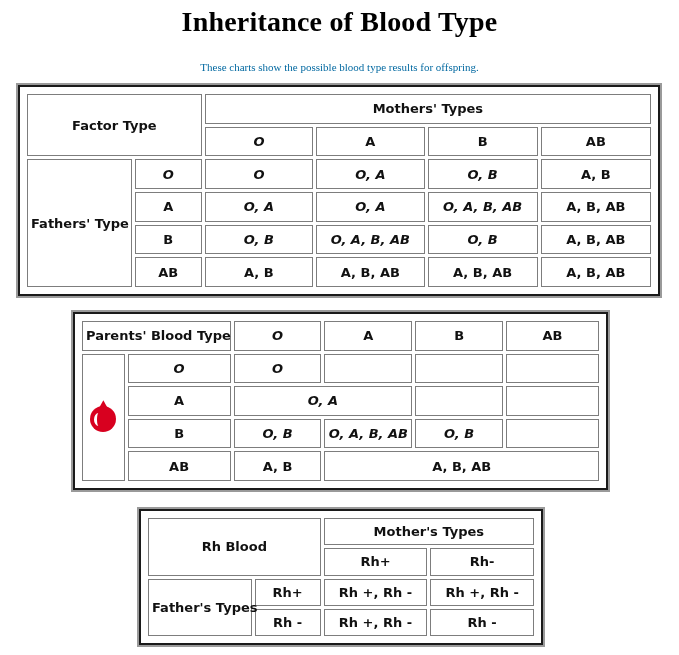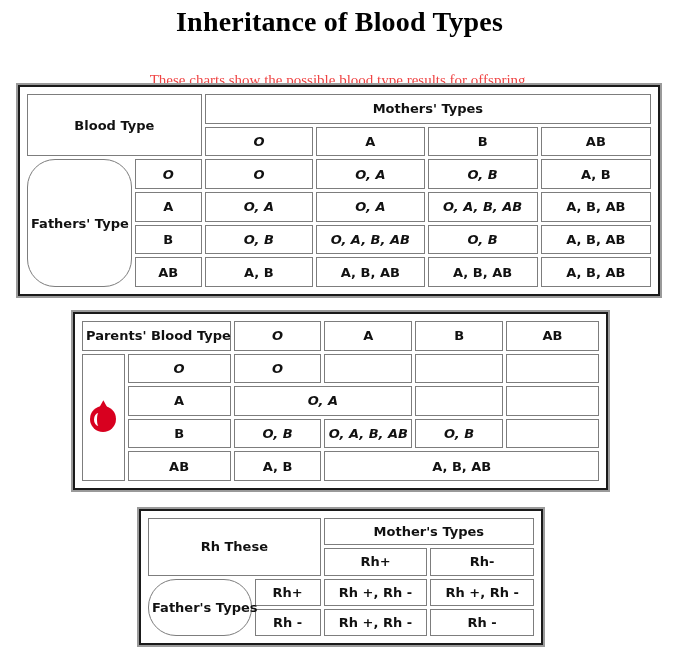--- a/index.html
+++ b/index.html
@@ -24,27 +24,27 @@
     width: 679px;
     text-align: center;
     font-family: "Liberation Serif", "DejaVu Serif", serif;
     font-weight: bold;
     font-size: 28px;
     letter-spacing: 0.2px;
     color: #000000;
   }
   .page-subtitle {
     position: absolute;
-    top: 72px;
+    top: 61px;
     left: 0;
     width: 679px;
     text-align: center;
     font-family: "Liberation Serif", "DejaVu Serif", serif;
-    font-size: 15px;
-    color: #ef4444;
+    font-size: 11px;
+    color: #0369a1;
   }
 
   
   .panel {
     position: absolute;
     box-sizing: border-box;
     background: #ffffff;
     border: 2px solid #9a9a9a;
     box-shadow: inset 0 0 0 2px #1a1a1a;
     padding: 6px;
@@ -79,21 +79,20 @@
   td.nob   { border: none; background: transparent; }
 
   
   td.corner-label {
     font-size: 14px;
     font-weight: bold;
   }
   td.side-label {
     font-size: 14px;
     font-weight: bold;
-    border-radius: 28px;
   }
 
   
   .italicish { font-style: italic; }
 
   
   td.drop-cell {
     background: #ffffff;
     border: 1px solid #7d7d7d;
     padding: 0;
@@ -129,36 +128,36 @@
     top: 13px;
     width: 6px;
     height: 13px;
     border-left: 3px solid #ffffff;
     border-radius: 60% 0 0 60%;
   }
 </style>
 </head>
 <body>
 
-<div class="page-title">Inheritance of Blood Types</div>
+<div class="page-title">Inheritance of Blood Type</div>
 <div class="page-subtitle">These charts show the possible blood type results for offspring.</div>
 
 <div class="panel" id="panel-1">
   <table class="grid">
     <colgroup>
       <col style="width:17.2%">
         <col style="width:11.0%">
       <col style="width:17.8%">
         <col style="width:17.8%">
         <col style="width:18.1%">
         <col style="width:18.1%">
     </colgroup>
     <tbody>
       <tr>
-        <td class="plain corner-label" colspan="2" rowspan="2">Blood Type</td>
+        <td class="plain corner-label" colspan="2" rowspan="2">Factor Type</td>
         <td class="gray corner-label" colspan="4">Mothers' Types</td>
       </tr>
       <tr>
         <td class="cyan italicish">O</td>
         <td class="cyan">A</td>
         <td class="cyan">B</td>
         <td class="cyan">AB</td>
       </tr>
 
       <tr>
@@ -255,21 +254,21 @@
 <div class="panel" id="panel-3">
   <table class="grid">
     <colgroup>
       <col style="width:27.5%">
         <col style="width:17.5%">
       <col style="width:27.5%">
         <col style="width:27.5%">
     </colgroup>
     <tbody>
       <tr>
-        <td class="plain corner-label" colspan="2" rowspan="2">Rh These</td>
+        <td class="plain corner-label" colspan="2" rowspan="2">Rh Blood</td>
         <td class="gray corner-label" colspan="2">Mother's Types</td>
       </tr>
       <tr>
         <td class="cyan">Rh+</td>
         <td class="cyan">Rh-</td>
       </tr>
       <tr>
         <td class="gray side-label" rowspan="2">Father's Types</td>
         <td class="cyan">Rh+</td>
         <td class="plain">Rh +, Rh -</td>

